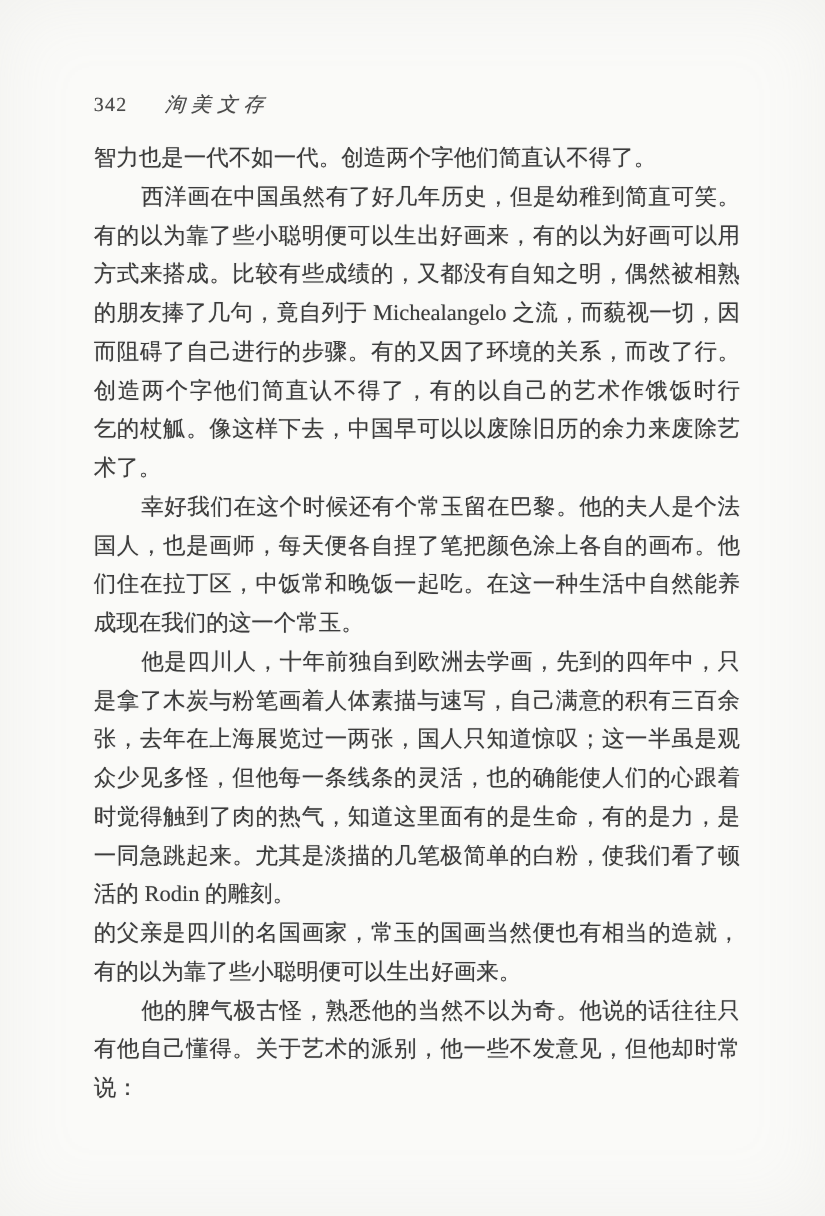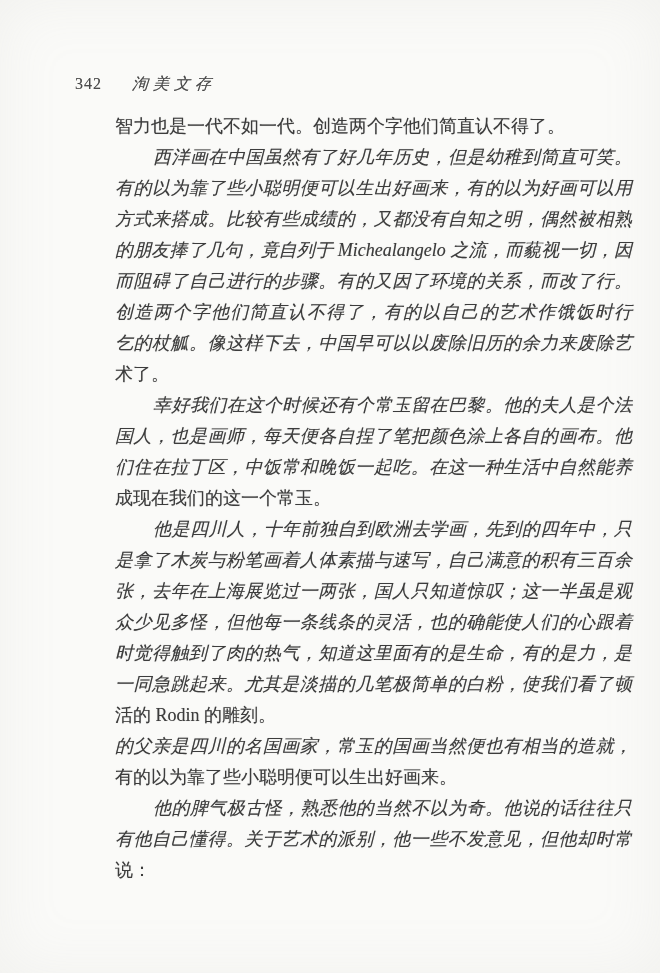--- a/index.html
+++ b/index.html
@@ -39,33 +39,31 @@
     letter-spacing:5px;
     transform:skewX(-4deg);
   }
   .text-block{
     position:absolute;
     left:75px;top:111px;
     width:517px;
     color:var(--ink);
     font-size:18px;
     text-shadow:0 0 0.7px rgba(80,80,80,0.5);
-    margin-left:40px;
   }
   .line{
     height:31px;
     line-height:31px;
     white-space:nowrap;
     text-align:left;
   }
   .line.justify{
     white-space:normal;
     text-align:justify;
     text-align-last:justify;
-    font-style:italic;
   }
   .line.indent{
     text-indent:38px;
   }
 </style>
 </head>
 <body>
 
 <div class="page">
   <div class="running-header">

